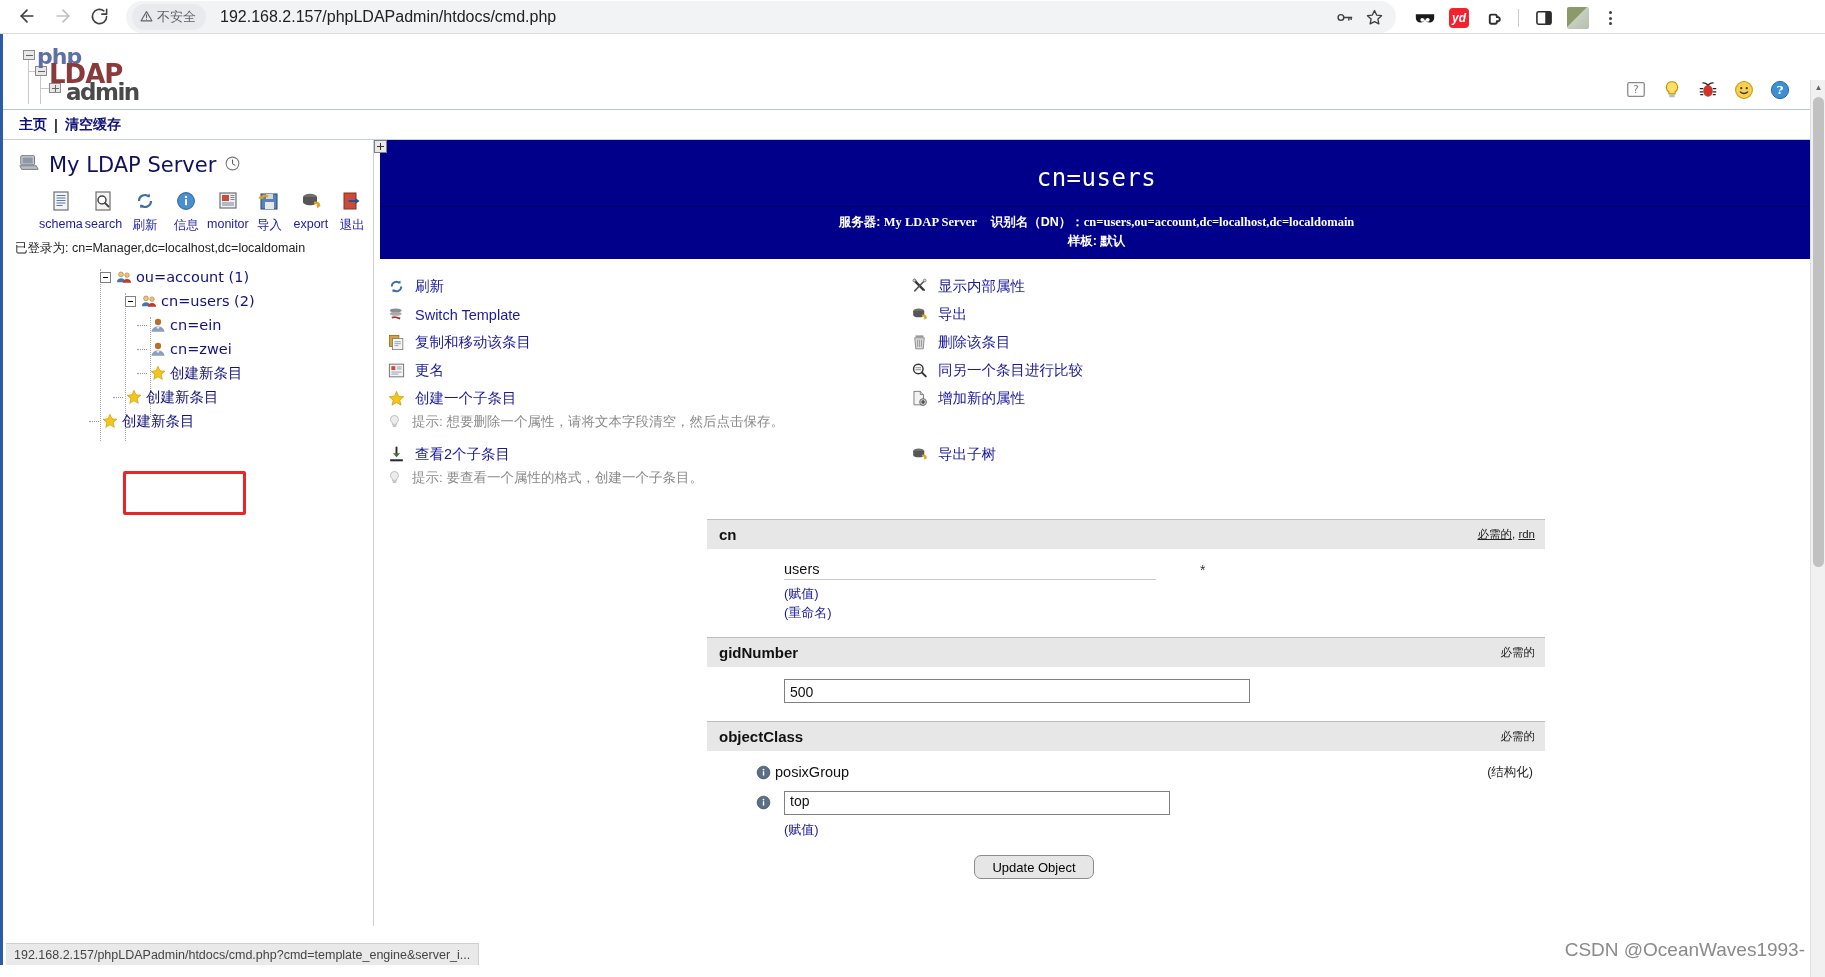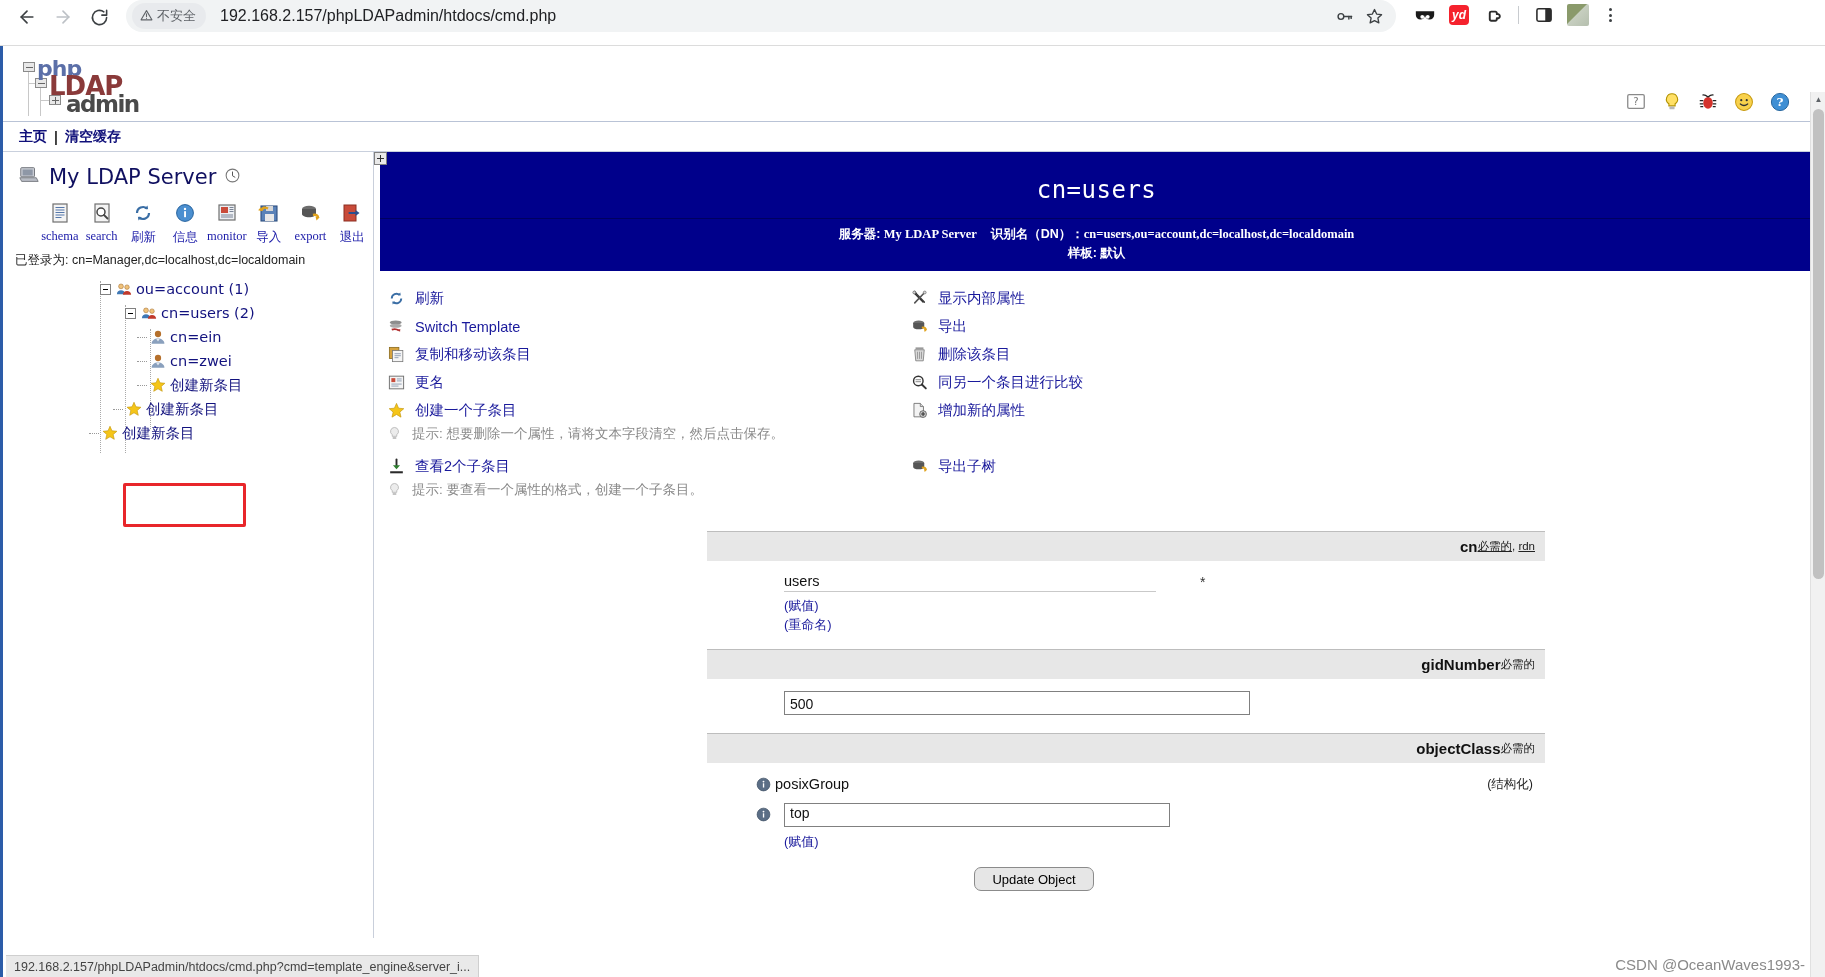--- a/index.html
+++ b/index.html
@@ -6,24 +6,24 @@
   html, body {
     margin: 0; padding: 0;
     width: 1825px; height: 977px;
     overflow: hidden;
     background: #ffffff;
     font-family: "Liberation Sans", "DejaVu Sans", sans-serif;
   }
 
   
   #browser-chrome {
-    height: 46px;
+    height: 34px;
     background: #ffffff;
     display: flex;
-    align-items: flex-start;
+    align-items: flex-end;
     padding: 0 10px;
     border-bottom: 1px solid #dcdcdc;
     position: relative;
   }
   .nav-btn {
     width: 34px; height: 34px;
     display: flex; align-items: center; justify-content: center;
     border-radius: 50%;
     color: #3c4043;
     flex: 0 0 auto;
@@ -209,21 +209,21 @@
     padding: 4px 0 0 36px;
     gap: 0;
   }
   .qi {
     width: 46px;
     display: flex; flex-direction: column; align-items: center;
   }
   .qi .glyph { height: 26px; display:flex; align-items:center; justify-content:center; }
   .qi .lbl {
     font-size: 12.5px; color: #1a1aa8; margin-top: 3px;
-    font-family: Liberation Serif, serif;
+    font-family: Liberation Sans, sans-serif;
     white-space: nowrap;
   }
   #logged-as {
     font-size: 12.5px; color: #222;
     padding: 6px 0 0 12px;
   }
 
   
   #tree { padding: 8px 0 0 0; font-size: 14px; color: #1a1a8c; position: relative; }
   .tnode {
@@ -339,21 +339,21 @@
   
   #attrs {
     margin: 22px 0 0 316px;
     width: 855px;
   }
   .attr-head {
     background: #e7e7e7;
     border-top: 1px solid #bdbdbd;
     height: 30px;
     display: flex; align-items: center;
-    justify-content: flex-end;
+    justify-content: space-between;
     padding: 0 10px 0 12px;
     margin-left: 17px;
   }
   .attr-name { font-weight: bold; font-size: 15px; color: #111; }
   .attr-flags { font-size: 11.5px; color: #222; }
   .attr-flags .u { text-decoration: underline; }
   .attr-body { padding: 8px 0 4px 0; }
   .attr-row { display: flex; align-items: center; padding: 4px 0 4px 0; }
   .val-underline {
     margin-left: 94px;
@@ -416,21 +416,21 @@
     padding: 0 8px;
     font-size: 12.5px;
     color: #444;
     max-width: 520px;
     white-space: nowrap;
     overflow: hidden;
   }
   #watermark {
     position: absolute;
     right: 8px; bottom: 4px;
-    font-size: 15px;
+    font-size: 19px;
     color: #8a8a8a;
     font-family: "Liberation Sans", sans-serif;
   }
   
   #pscroll {
     position: absolute;
     right: 0; top: 46px;
     width: 15px; height: 931px;
     background: #f1f1f1;
     border-left: 1px solid #e0e0e0;

